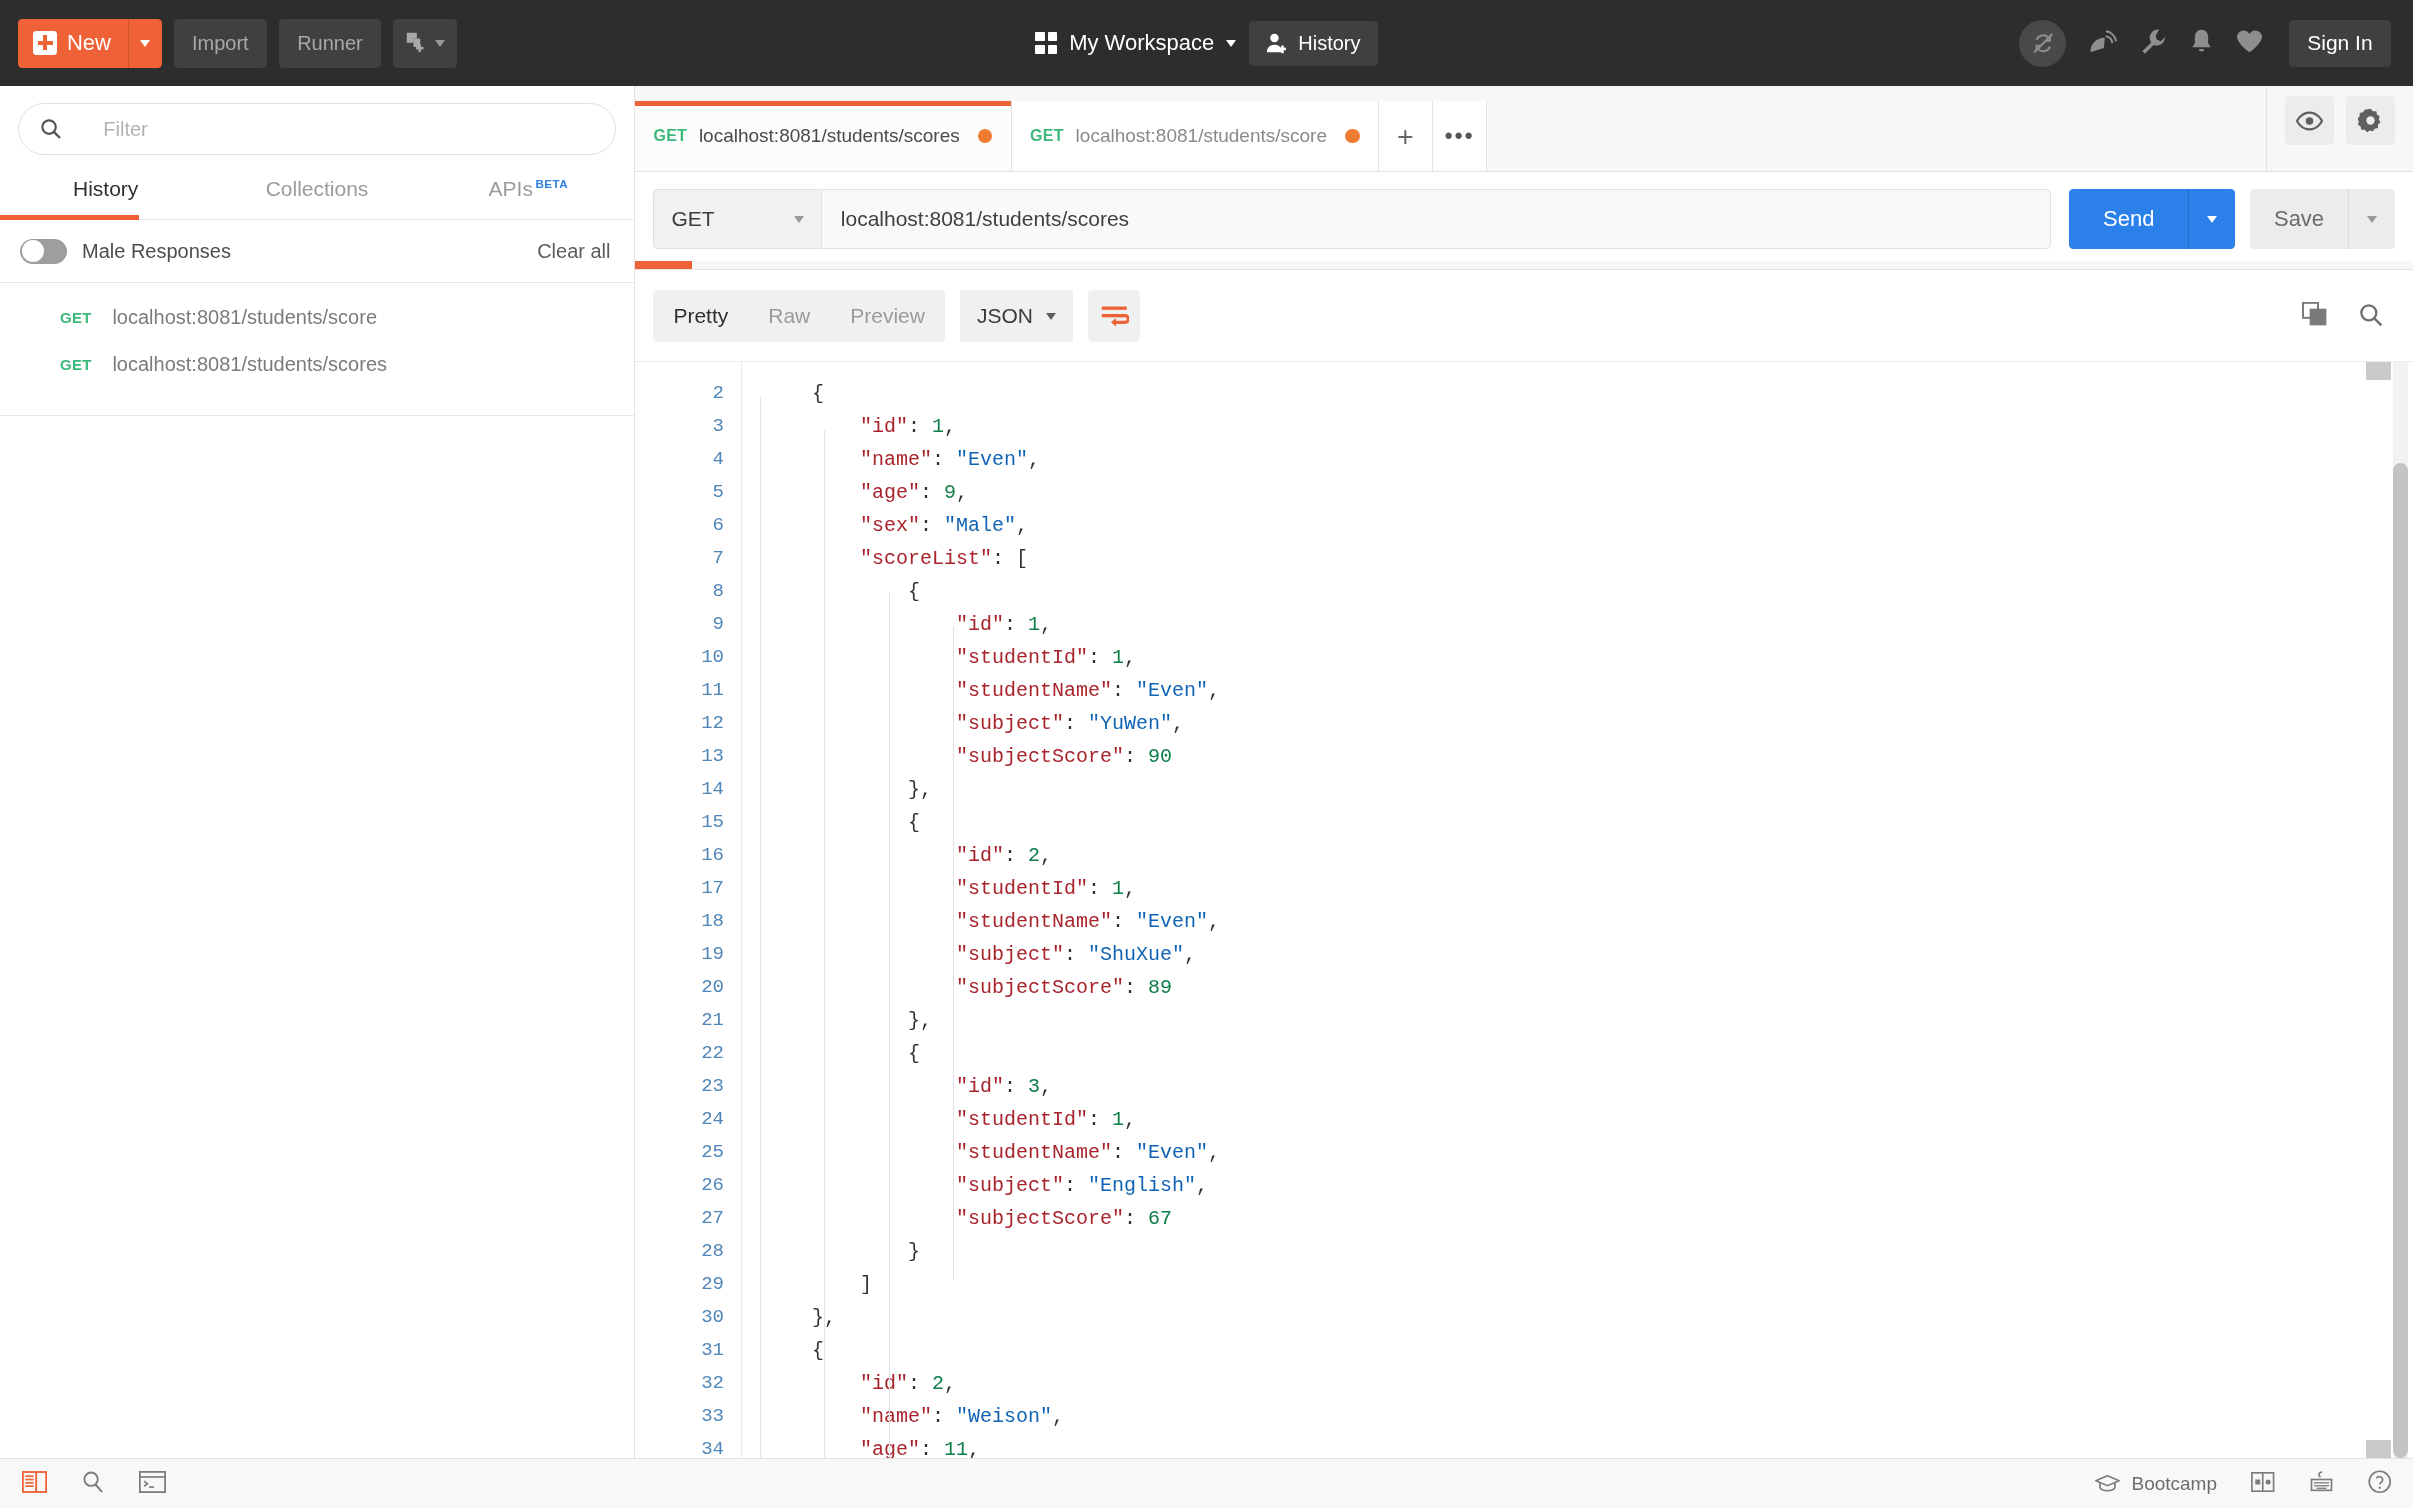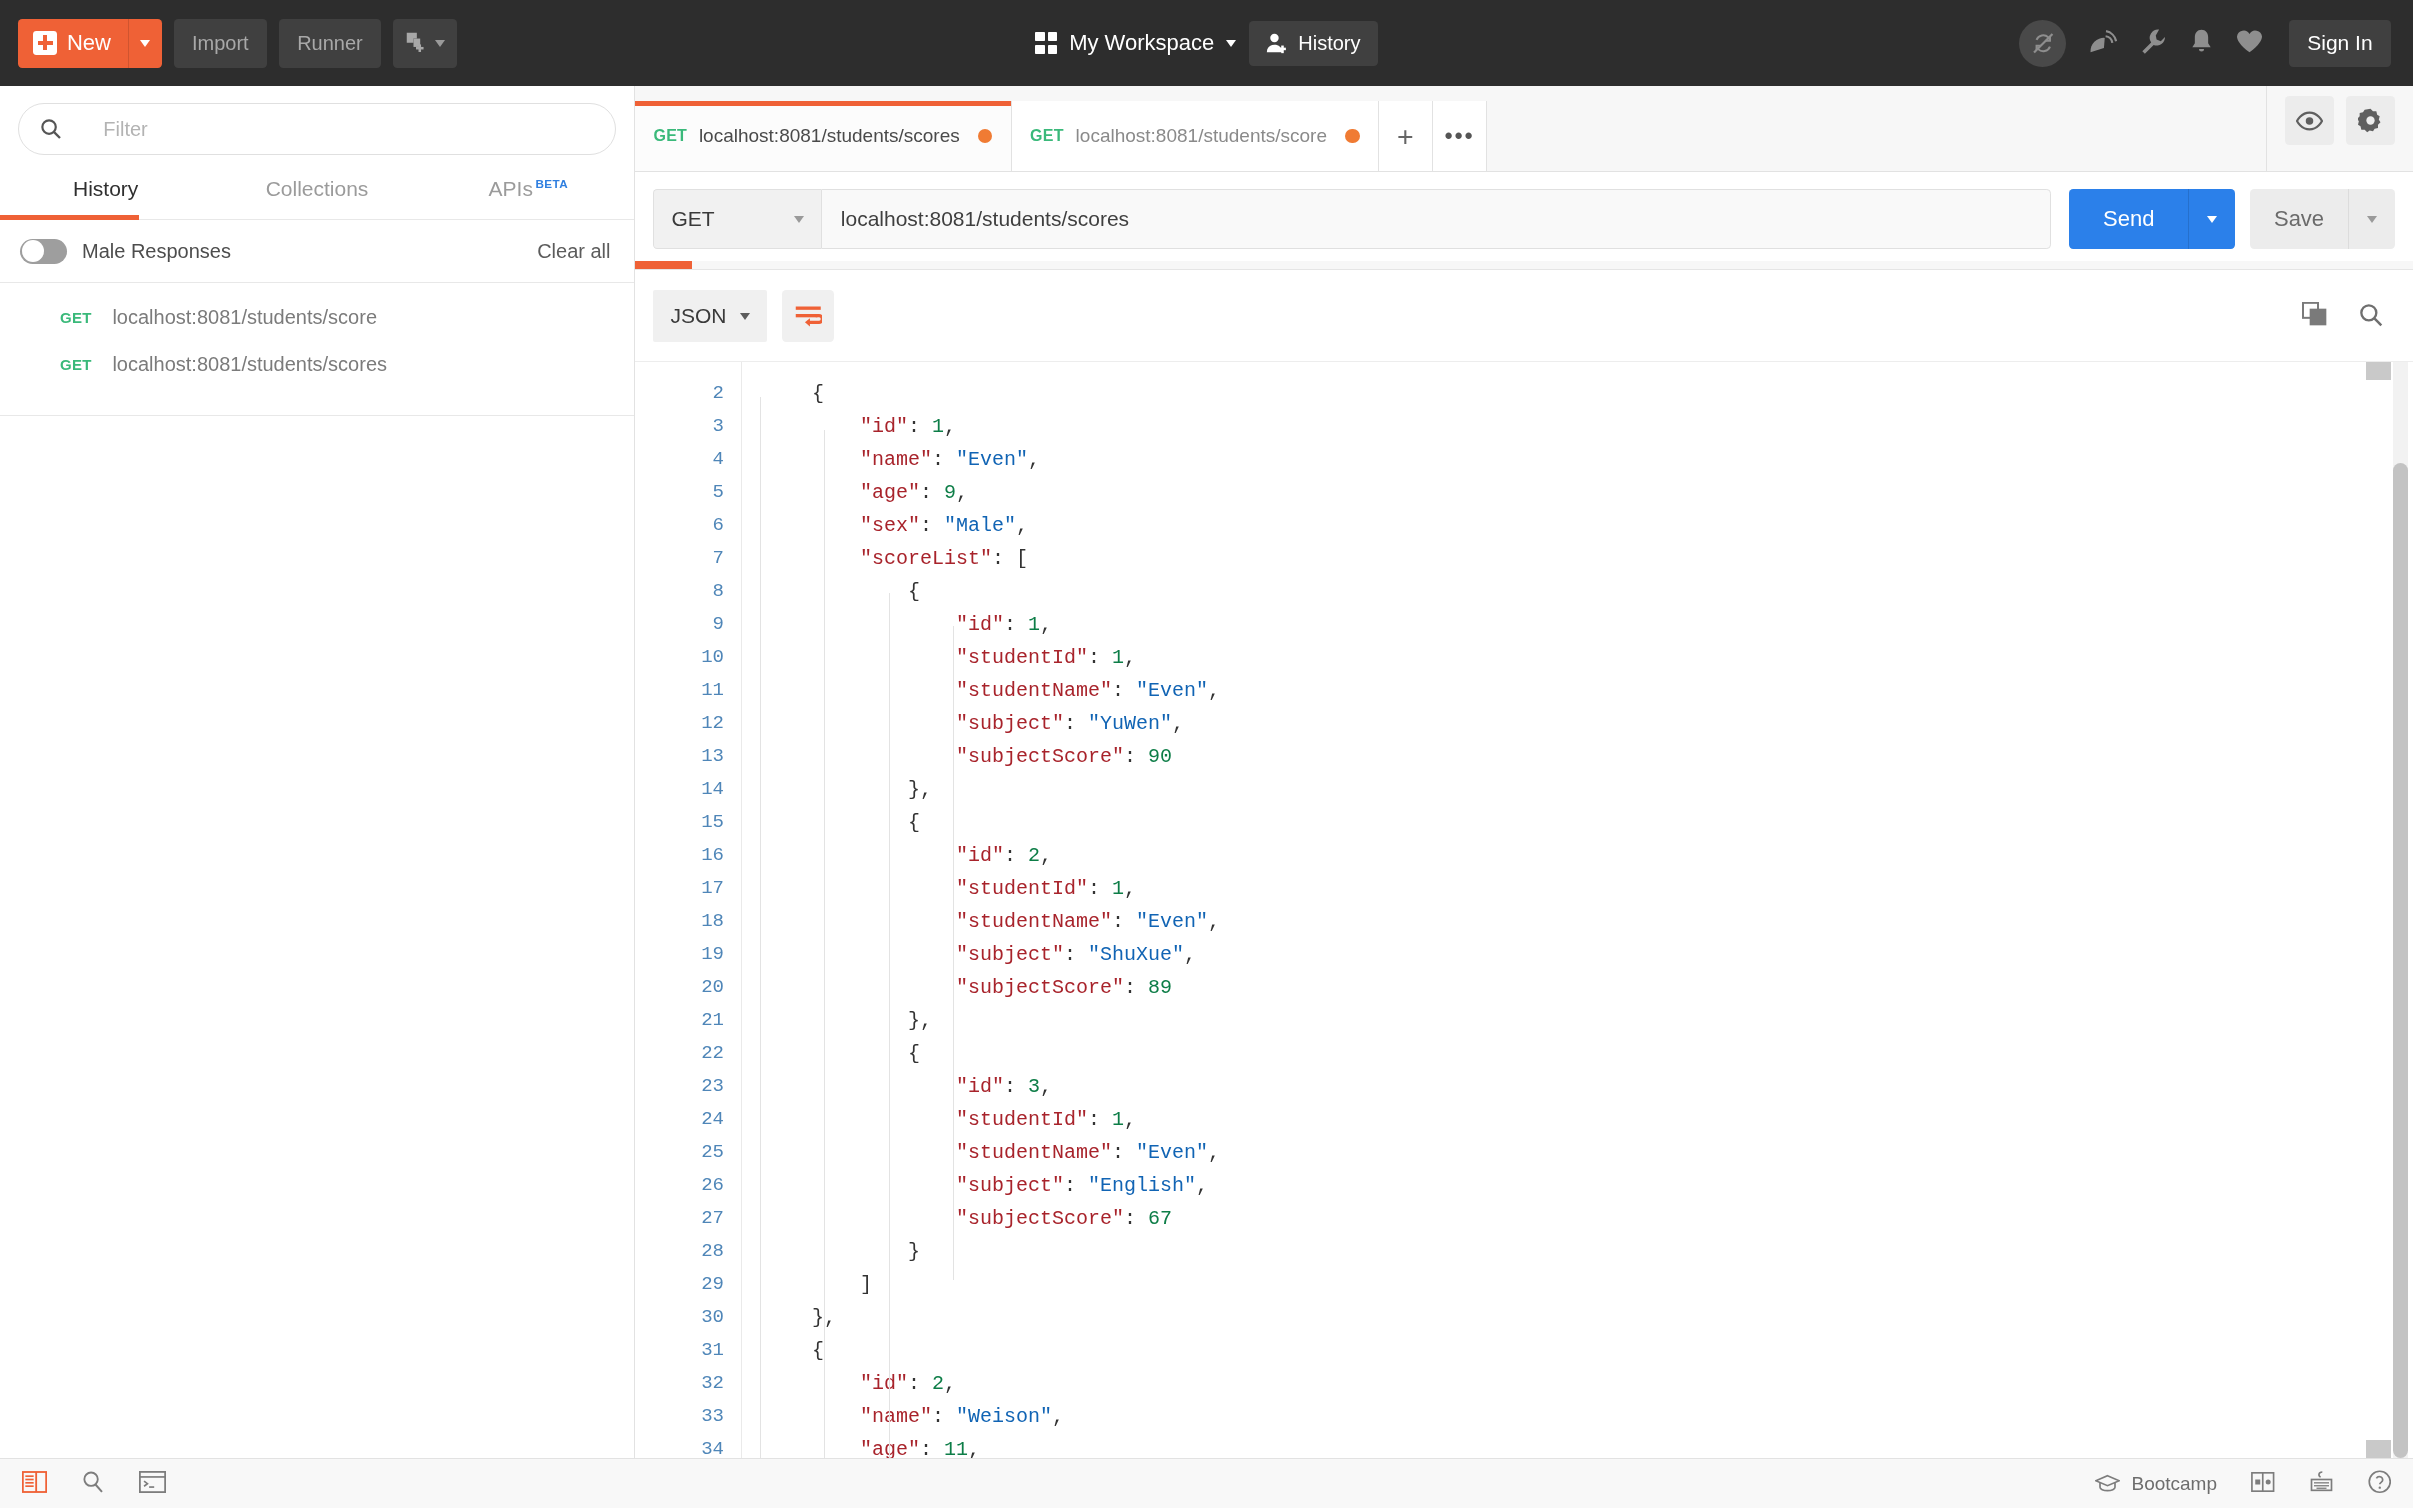--- a/index.html
+++ b/index.html
@@ -527,20 +527,25 @@
           <span class="caret-dn grey"></span>
         </div>
       </div>
     </div>
 
     <div class="progressbar">
         <i></i>
       </div>
 
     <div class="resp-toolbar">
+      <div class="seg">
+        <span class="seg-item active">Pretty</span>
+        <span class="seg-item">Raw</span>
+        <span class="seg-item">Preview</span>
+      </div>
       <div class="fmt-select">
         <span>JSON</span>
         <span class="caret-dn dk"></span>
       </div>
       <div class="wrap-btn">
         <svg width="28.5" height="25" viewBox="0 0 34 30">
           <rect x="2" y="3" width="30" height="4" fill="#ef6136"></rect>
           <rect x="2" y="12" width="26" height="4" fill="#ef6136"></rect>
           <path d="M26 14 h4 a4 4 0 0 1 0 8 h-14" stroke="#ef6136" stroke-width="4" fill="none"></path>
           <path d="M19 17 l-6 5 6 5 z" fill="#ef6136"></path>

